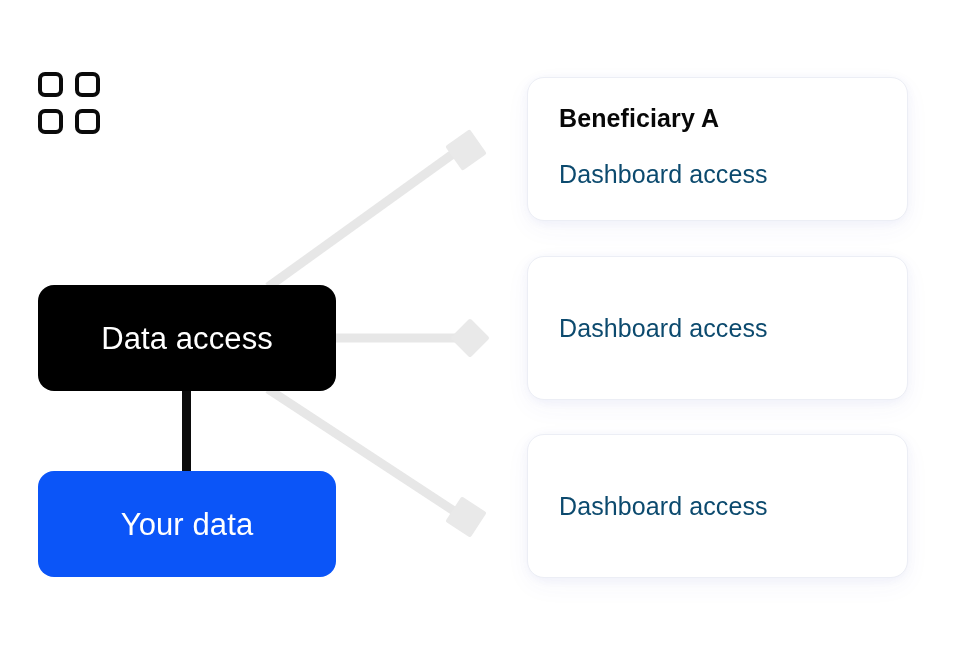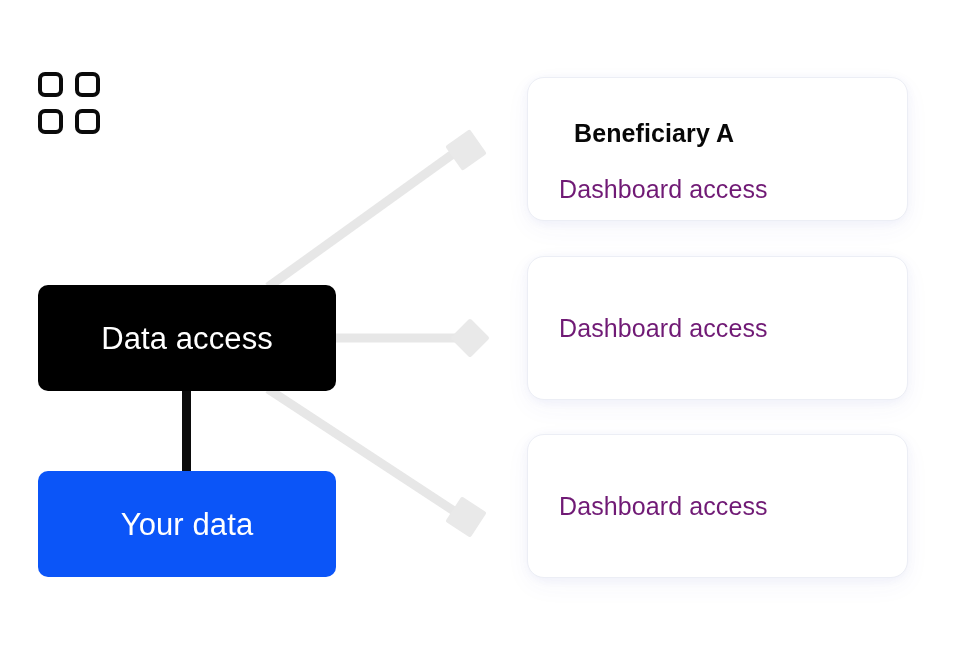--- a/index.html
+++ b/index.html
@@ -52,21 +52,21 @@
     height: 657px;
     pointer-events: none;
   }
 
   
   .node {
     position: absolute;
     display: flex;
     align-items: center;
     justify-content: center;
-    border-radius: 10px;
+    border-radius: 16px;
     box-sizing: border-box;
     color: #ffffff;
     font-size: 31px;
     font-weight: 400;
     letter-spacing: 0.1px;
     line-height: 1;
   }
   #node-data-access {
     left: 38px;
     top: 285px;
@@ -99,26 +99,26 @@
   #card-0 { top: 77px; }
   #card-1 { top: 256px; }
   #card-2 { top: 434px; }
 
   .card-title {
     font-size: 25px;
     font-weight: 700;
     color: #080808;
     letter-spacing: 0.1px;
     line-height: 1;
-    margin: 15px;
+    margin: 0;
   }
   .card-subtitle {
     font-size: 25px;
     font-weight: 400;
-    color: #701a75;
+    color: #0c4a6e;
     letter-spacing: 0.1px;
     line-height: 1;
     margin: 31px 0 0 0;
   }
 </style>
 </head>
 <body>
 
 <div id="stage">
 

